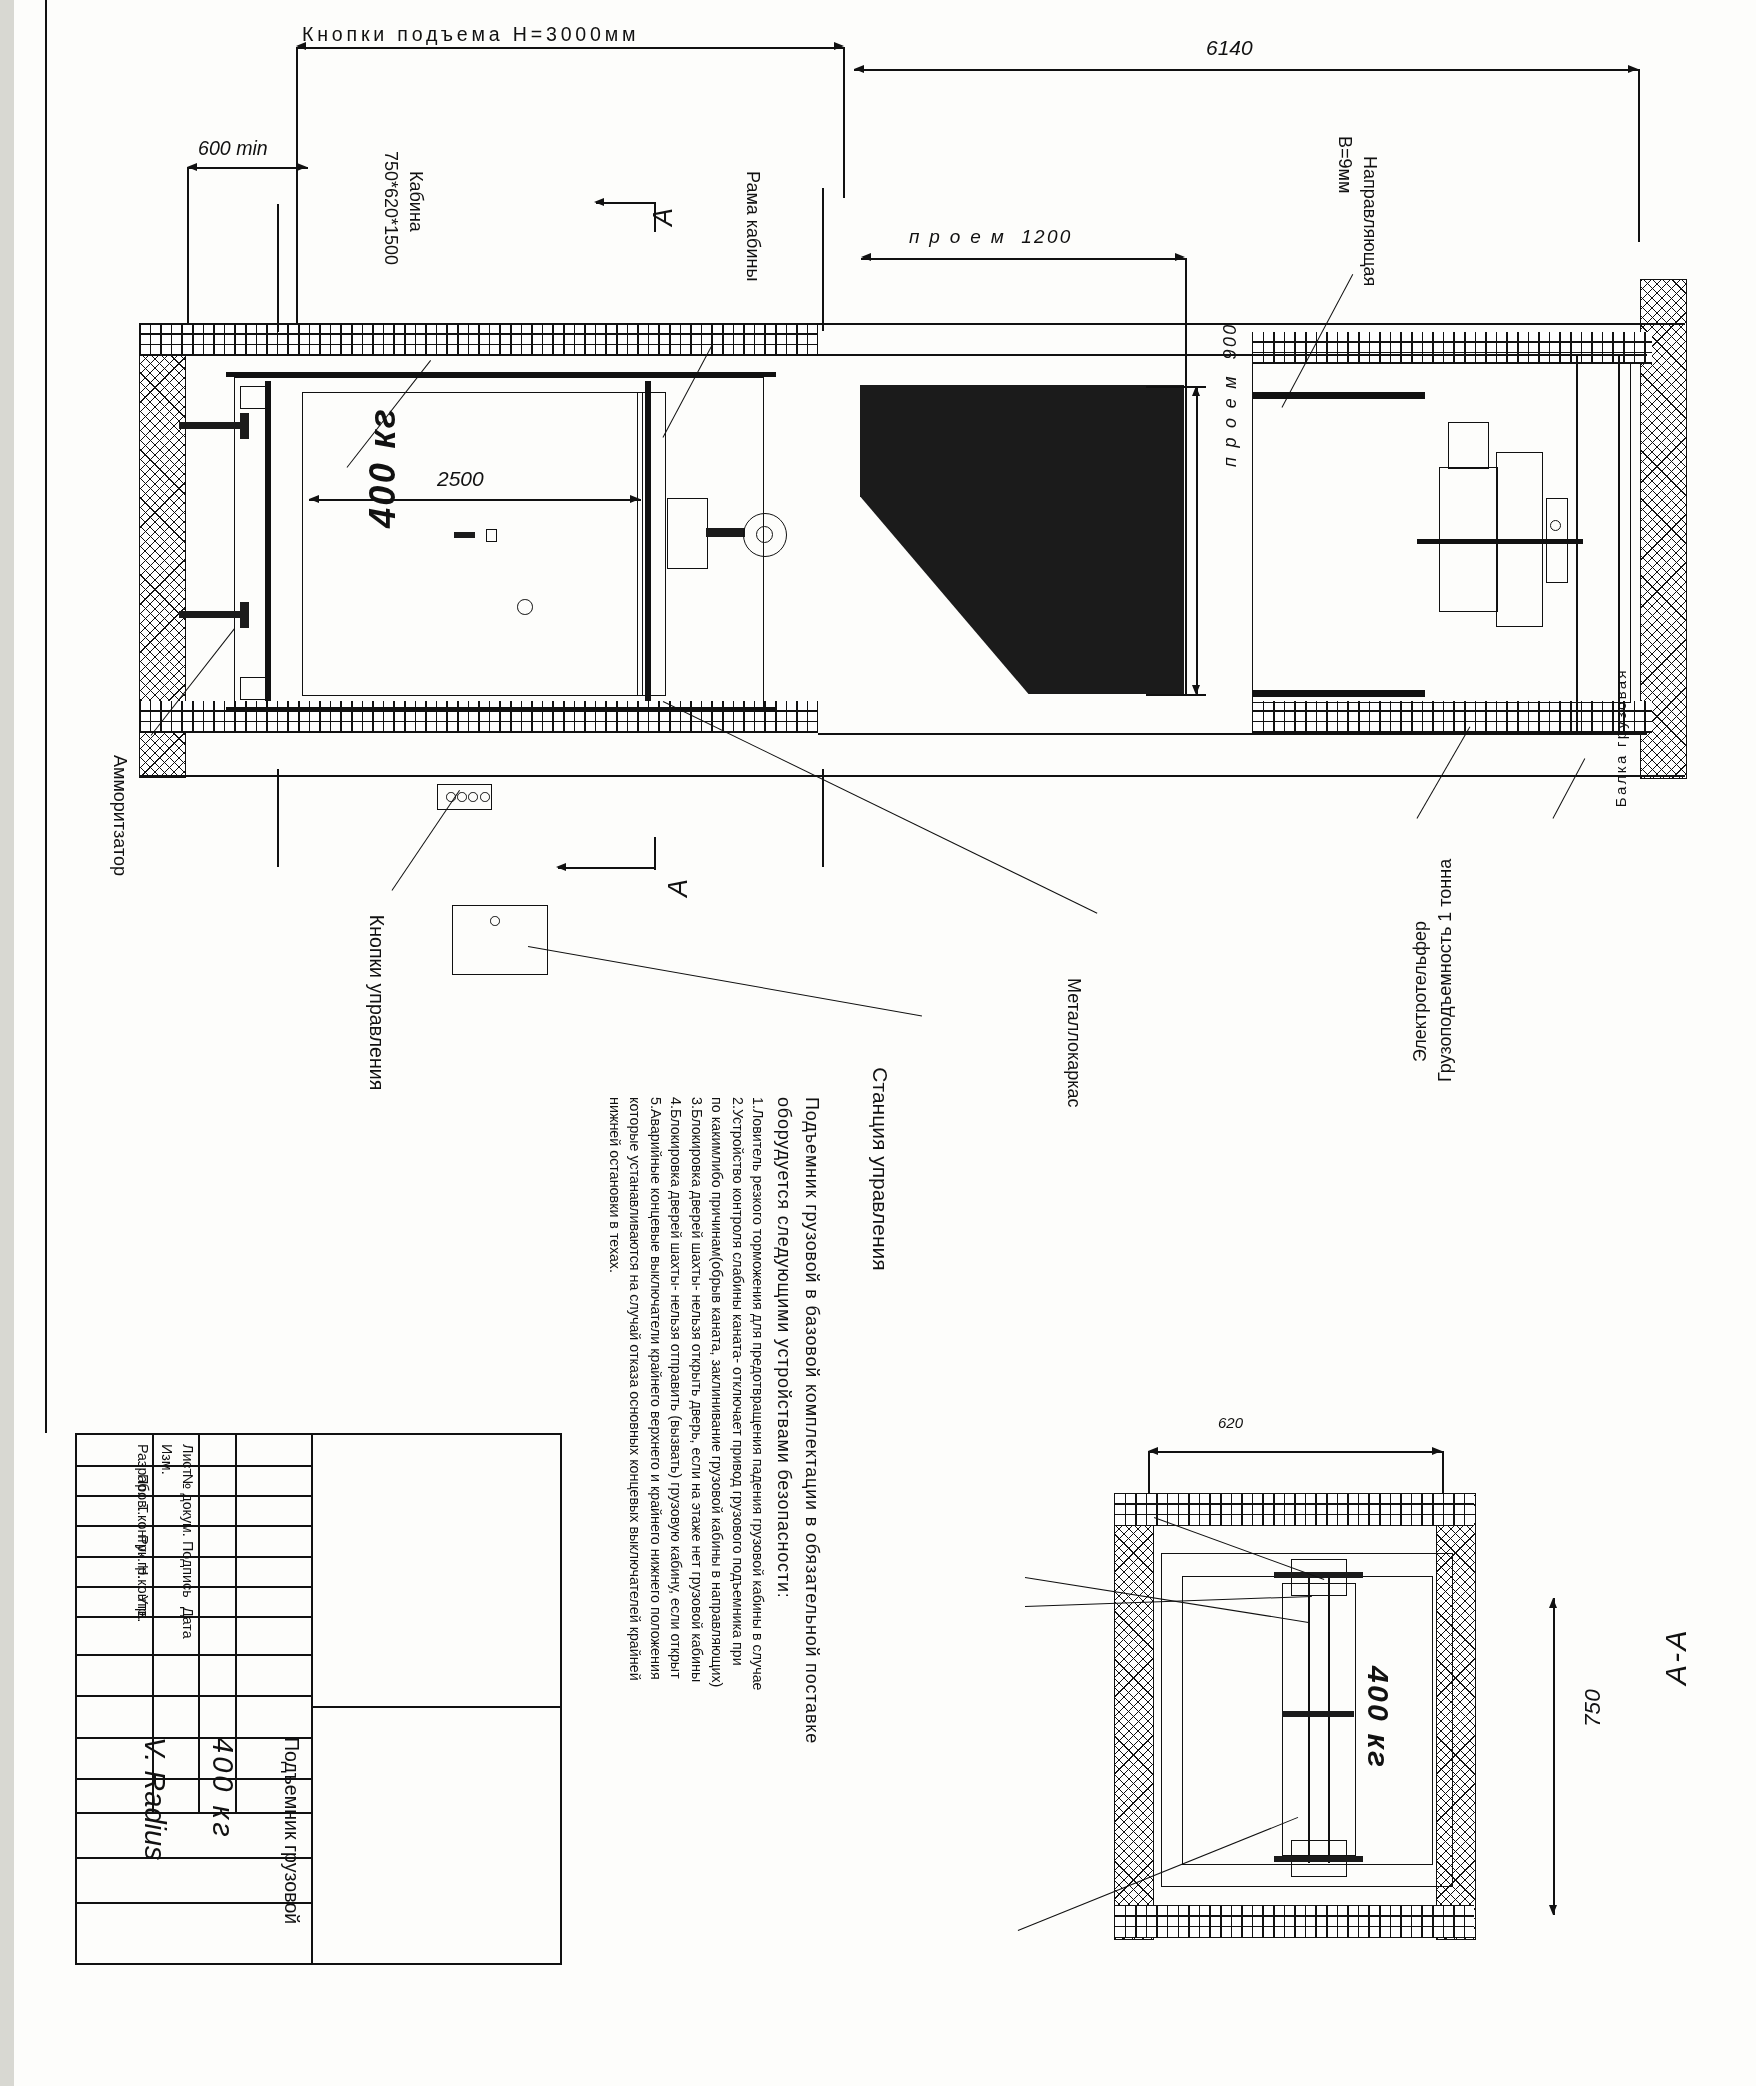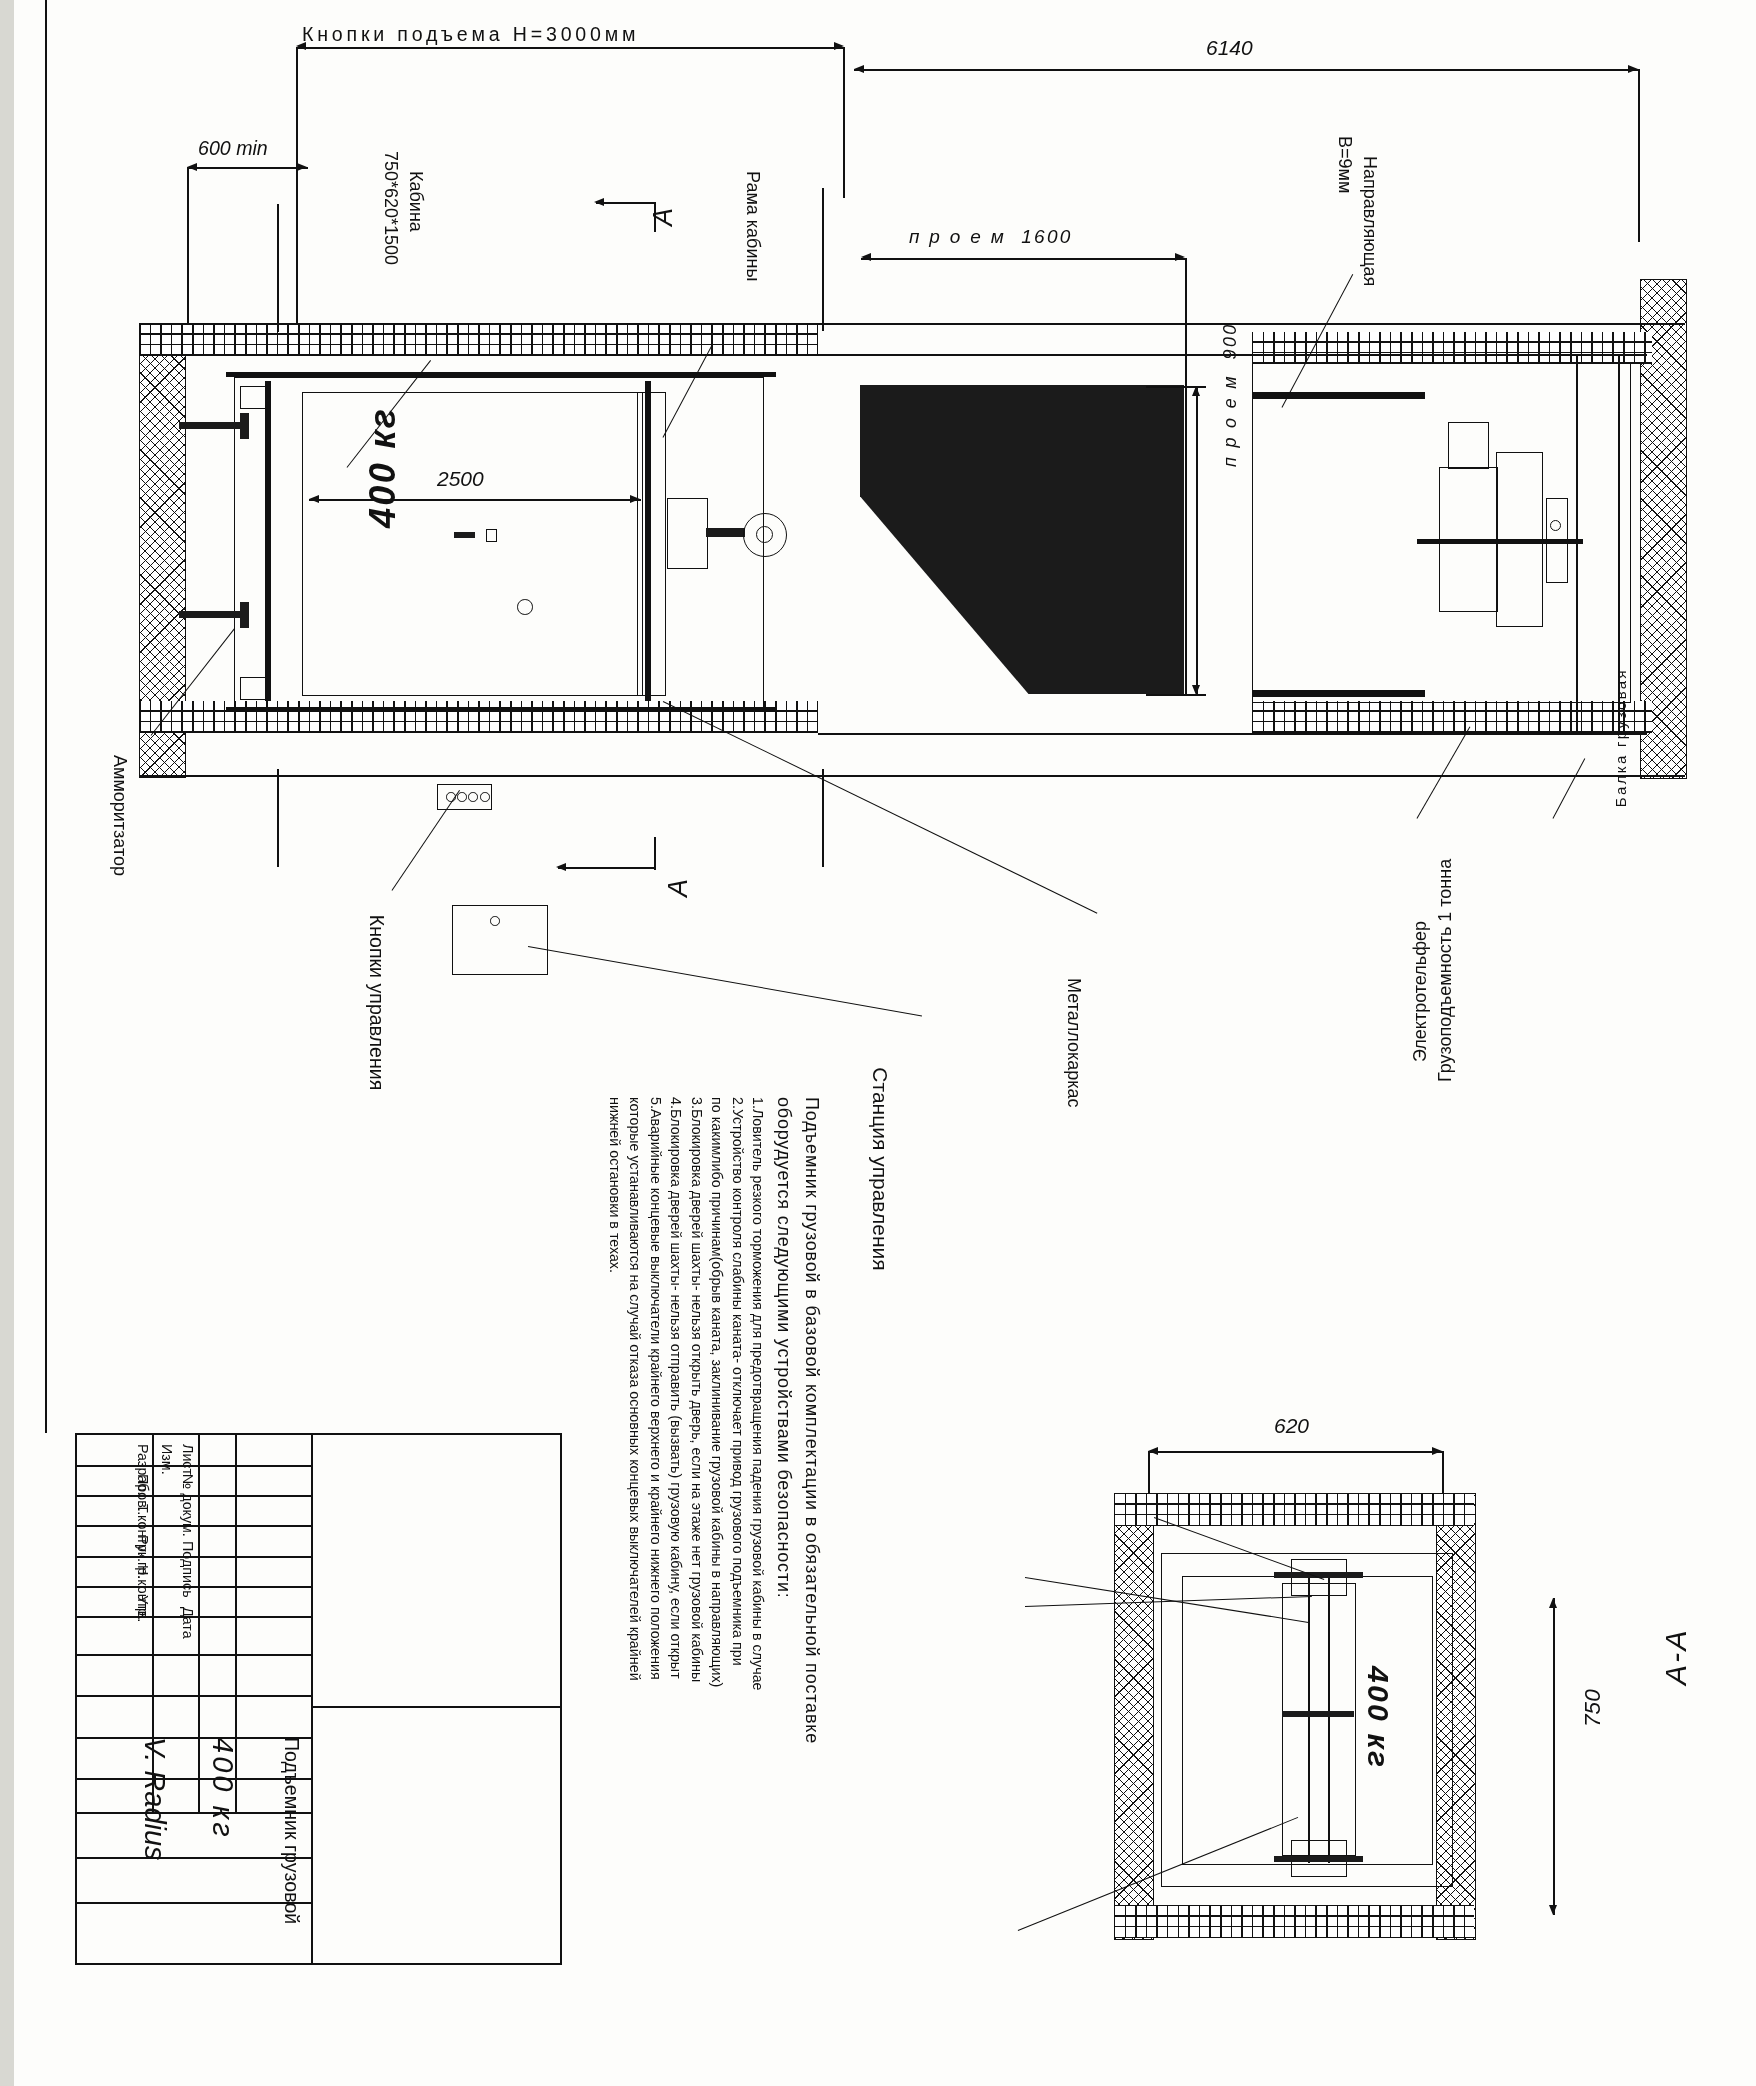--- a/index.html
+++ b/index.html
@@ -63,21 +63,21 @@
   <div class="arrowL" style="left:854px;top:65px;"></div>
   <div class="arrowR" style="left:1628px;top:65px;"></div>
   <div class="ln vln" style="left:1638px;top:69px;height:173px;"></div>
 
   <div class="txt it" style="left:198px;top:137px;font-size:19.6px;">600 min</div>
   <div class="dim" style="left:187px;top:167px;width:121px;"></div>
   <div class="arrowL" style="left:187px;top:163px;"></div>
   <div class="arrowR" style="left:297px;top:163px;"></div>
   <div class="ln vln" style="left:187px;top:167px;height:158px;"></div>
 
-  <div class="txt spaced2 it" style="left:909px;top:226px;font-size:19px;">п р о е м  1600</div>
+  <div class="txt spaced2 it" style="left:909px;top:226px;font-size:19px;">п р о е м  1200</div>
   <div class="dim" style="left:861px;top:258px;width:324px;"></div>
   <div class="arrowL" style="left:861px;top:253px;"></div>
   <div class="arrowR" style="left:1175px;top:253px;"></div>
   <div class="ln vln" style="left:1185px;top:258px;height:437px;"></div>
 
   <div class="wall" style="left:139px;top:324px;width:45px;height:452px;"></div>
   <div class="wall" style="left:1640px;top:279px;width:45px;height:498px;"></div>
 
   <div class="hatch" style="left:139px;top:324px;width:679px;height:32px;"></div>
   <div class="hatch" style="left:139px;top:701px;width:679px;height:32px;"></div>
@@ -222,21 +222,21 @@
     <div style="font-size:14.3px;margin-bottom:4.5px;">по какимлибо причинам(обрыв каната, заклинивание грузовой кабины в направляющих)</div>
     <div style="font-size:14.3px;margin-bottom:4.5px;">3.Блокировка дверей шахты- нельзя открыть дверь, если на этаже нет грузовой кабины</div>
     <div style="font-size:14.3px;margin-bottom:4.5px;">4.Блокировка дверей шахты- нельзя отправить (вызвать) грузовую кабину, если открыт</div>
     <div style="font-size:14.3px;margin-bottom:4.5px;">5.Аварийные концевые выключатели крайнего верхнего и крайнего нижнего положения</div>
     <div style="font-size:14.3px;margin-bottom:4.5px;">которые устанавливаются на случай отказа основных концевых выключателей крайней</div>
     <div style="font-size:14.3px;">нижней остановки в техах.</div>
   </div>
 
   <div class="txt it" style="left:1659px;top:1685px;font-size:30px;transform:rotate(-90deg);transform-origin:0 0;letter-spacing:2.3px;">А-А</div>
 
-  <div class="txt it" style="left:1274px;top:1414px;font-size:21px;">620</div>
+  <div class="txt it" style="left:1218px;top:1414px;font-size:15px;">620</div>
   <div class="dim" style="left:1148px;top:1451px;width:294px;"></div>
   <div class="arrowL" style="left:1148px;top:1447px;"></div>
   <div class="arrowR" style="left:1432px;top:1447px;"></div>
   <div class="ln vln" style="left:1148px;top:1451px;height:45px;"></div>
   <div class="ln vln" style="left:1442px;top:1451px;height:45px;"></div>
 
   <div class="txt it" style="left:1580px;top:1727px;font-size:22.6px;transform:rotate(-90deg);transform-origin:0 0;">750</div>
   <div class="dim" style="left:1553px;top:1598px;width:1.5px;height:317px;"></div>
   <div class="arrowU" style="left:1549px;top:1598px;"></div>
   <div class="arrowD" style="left:1549px;top:1905px;"></div>

